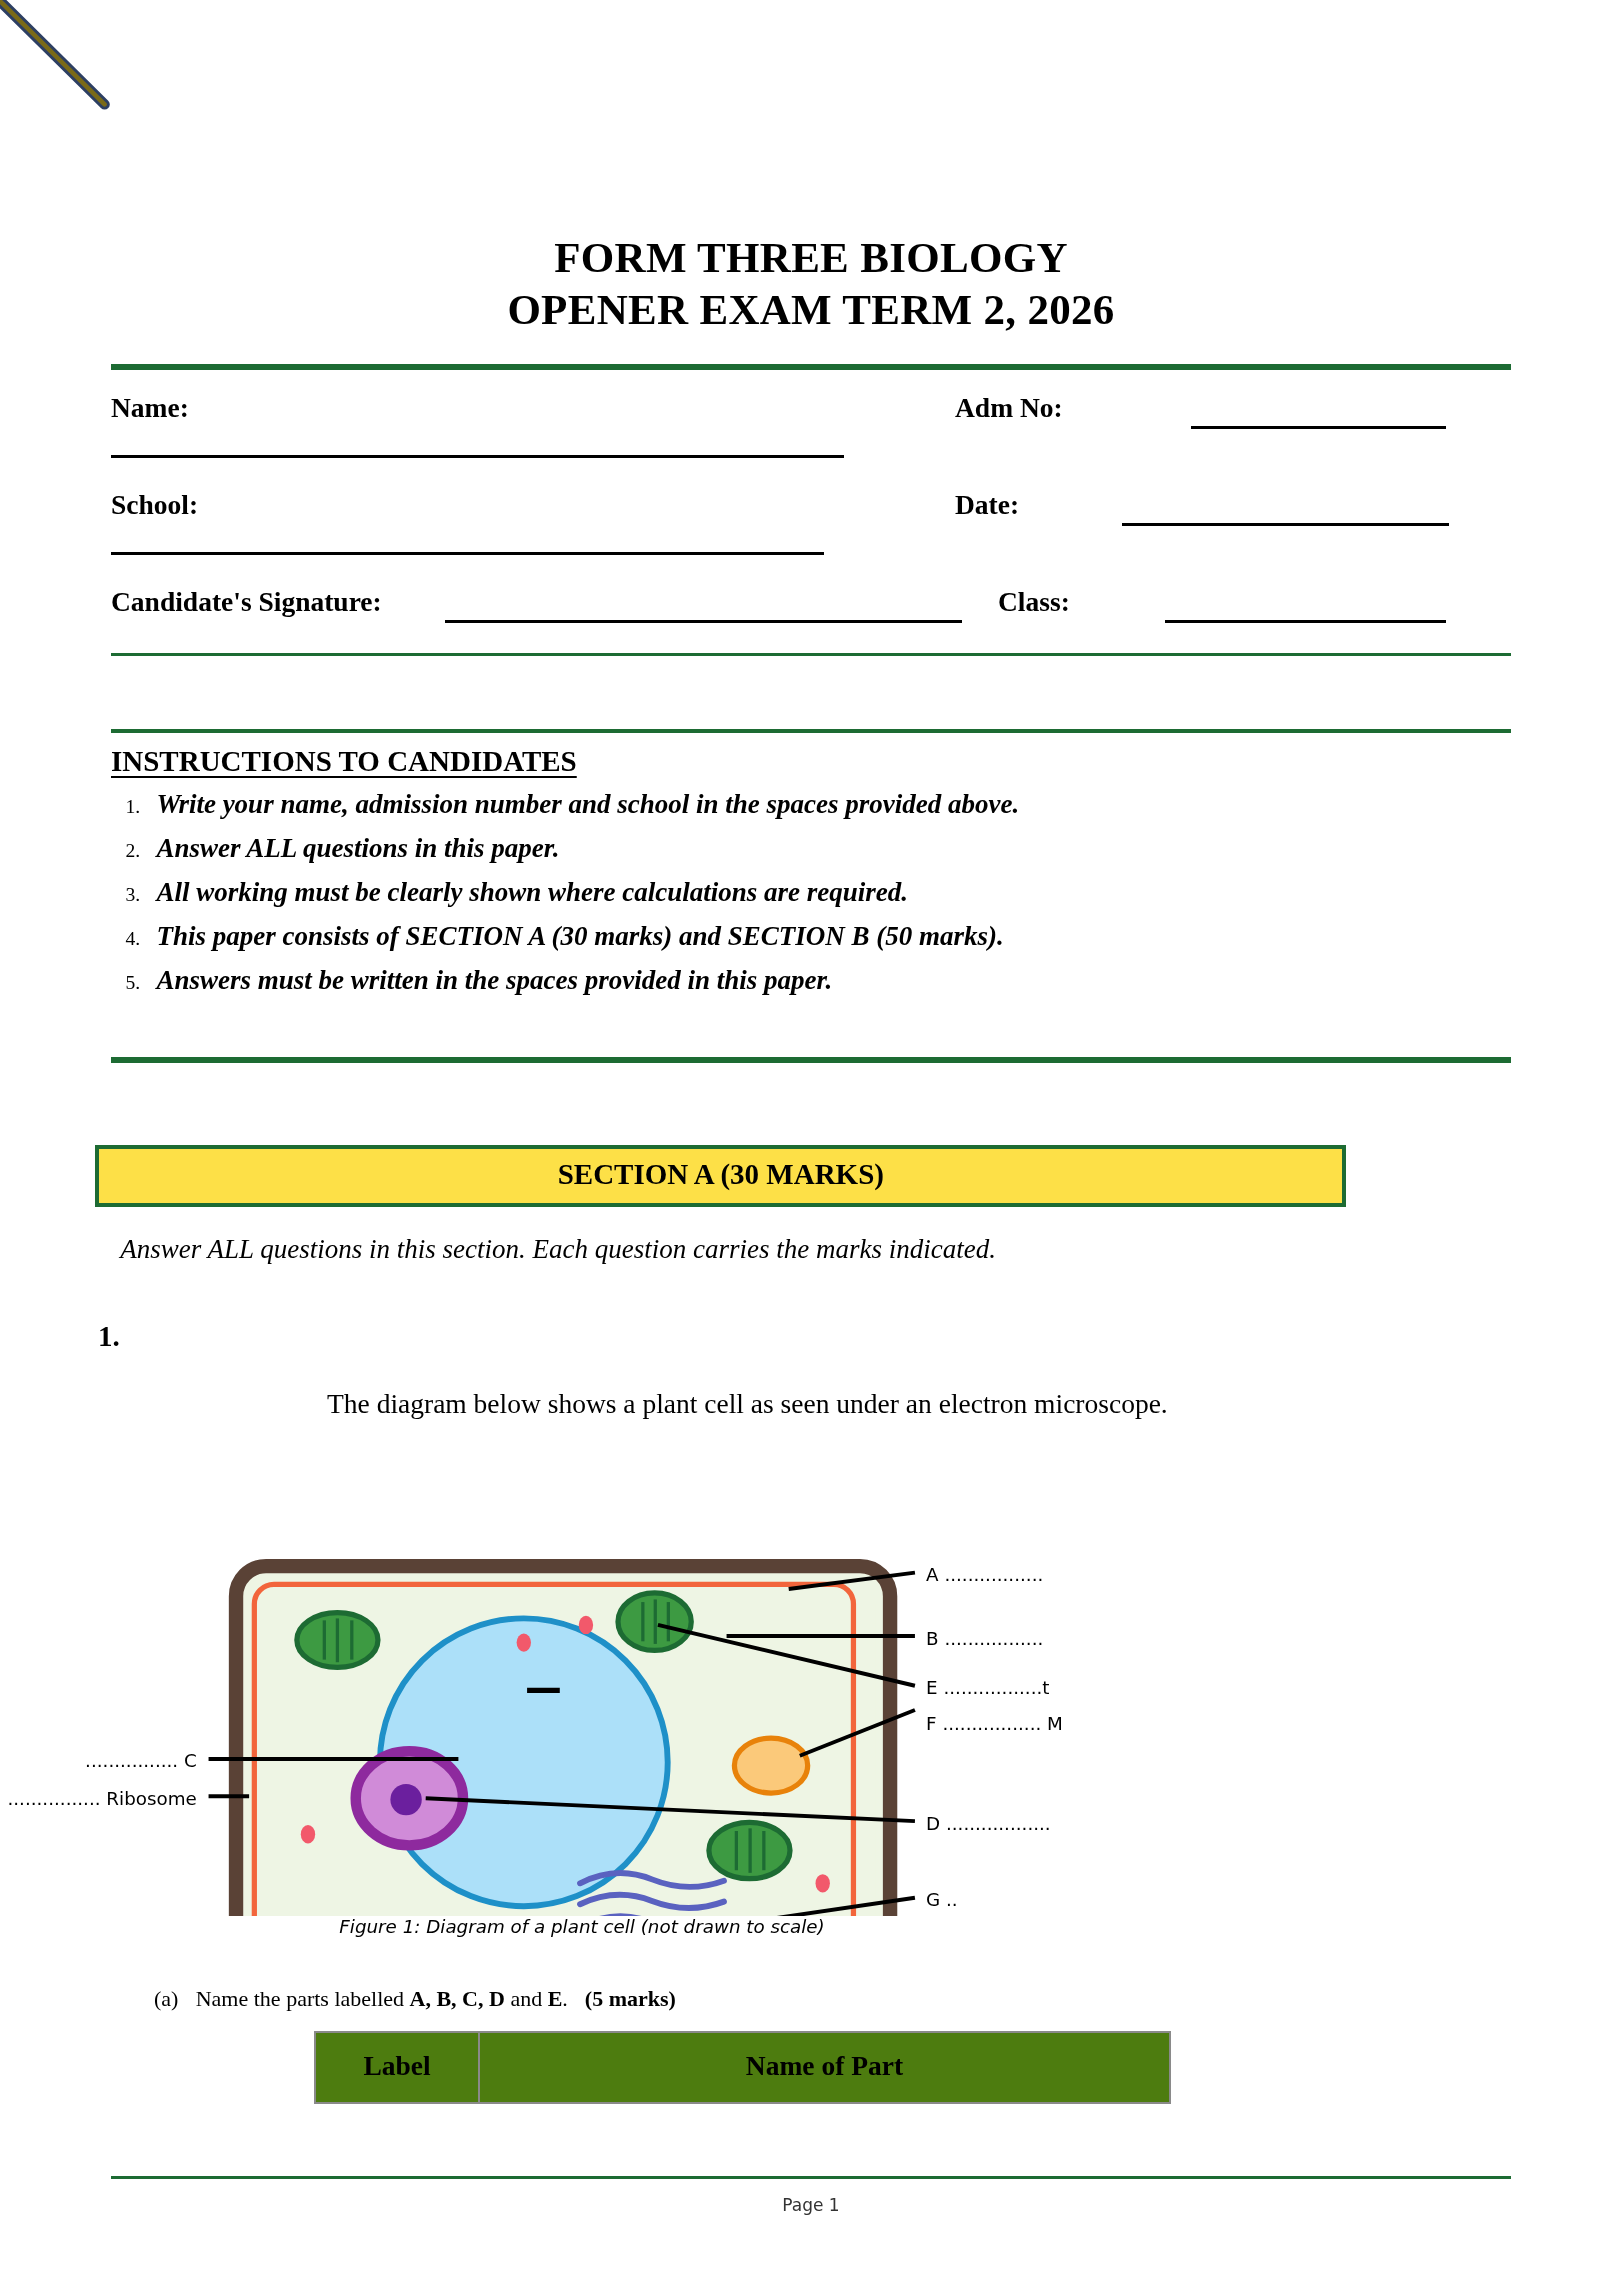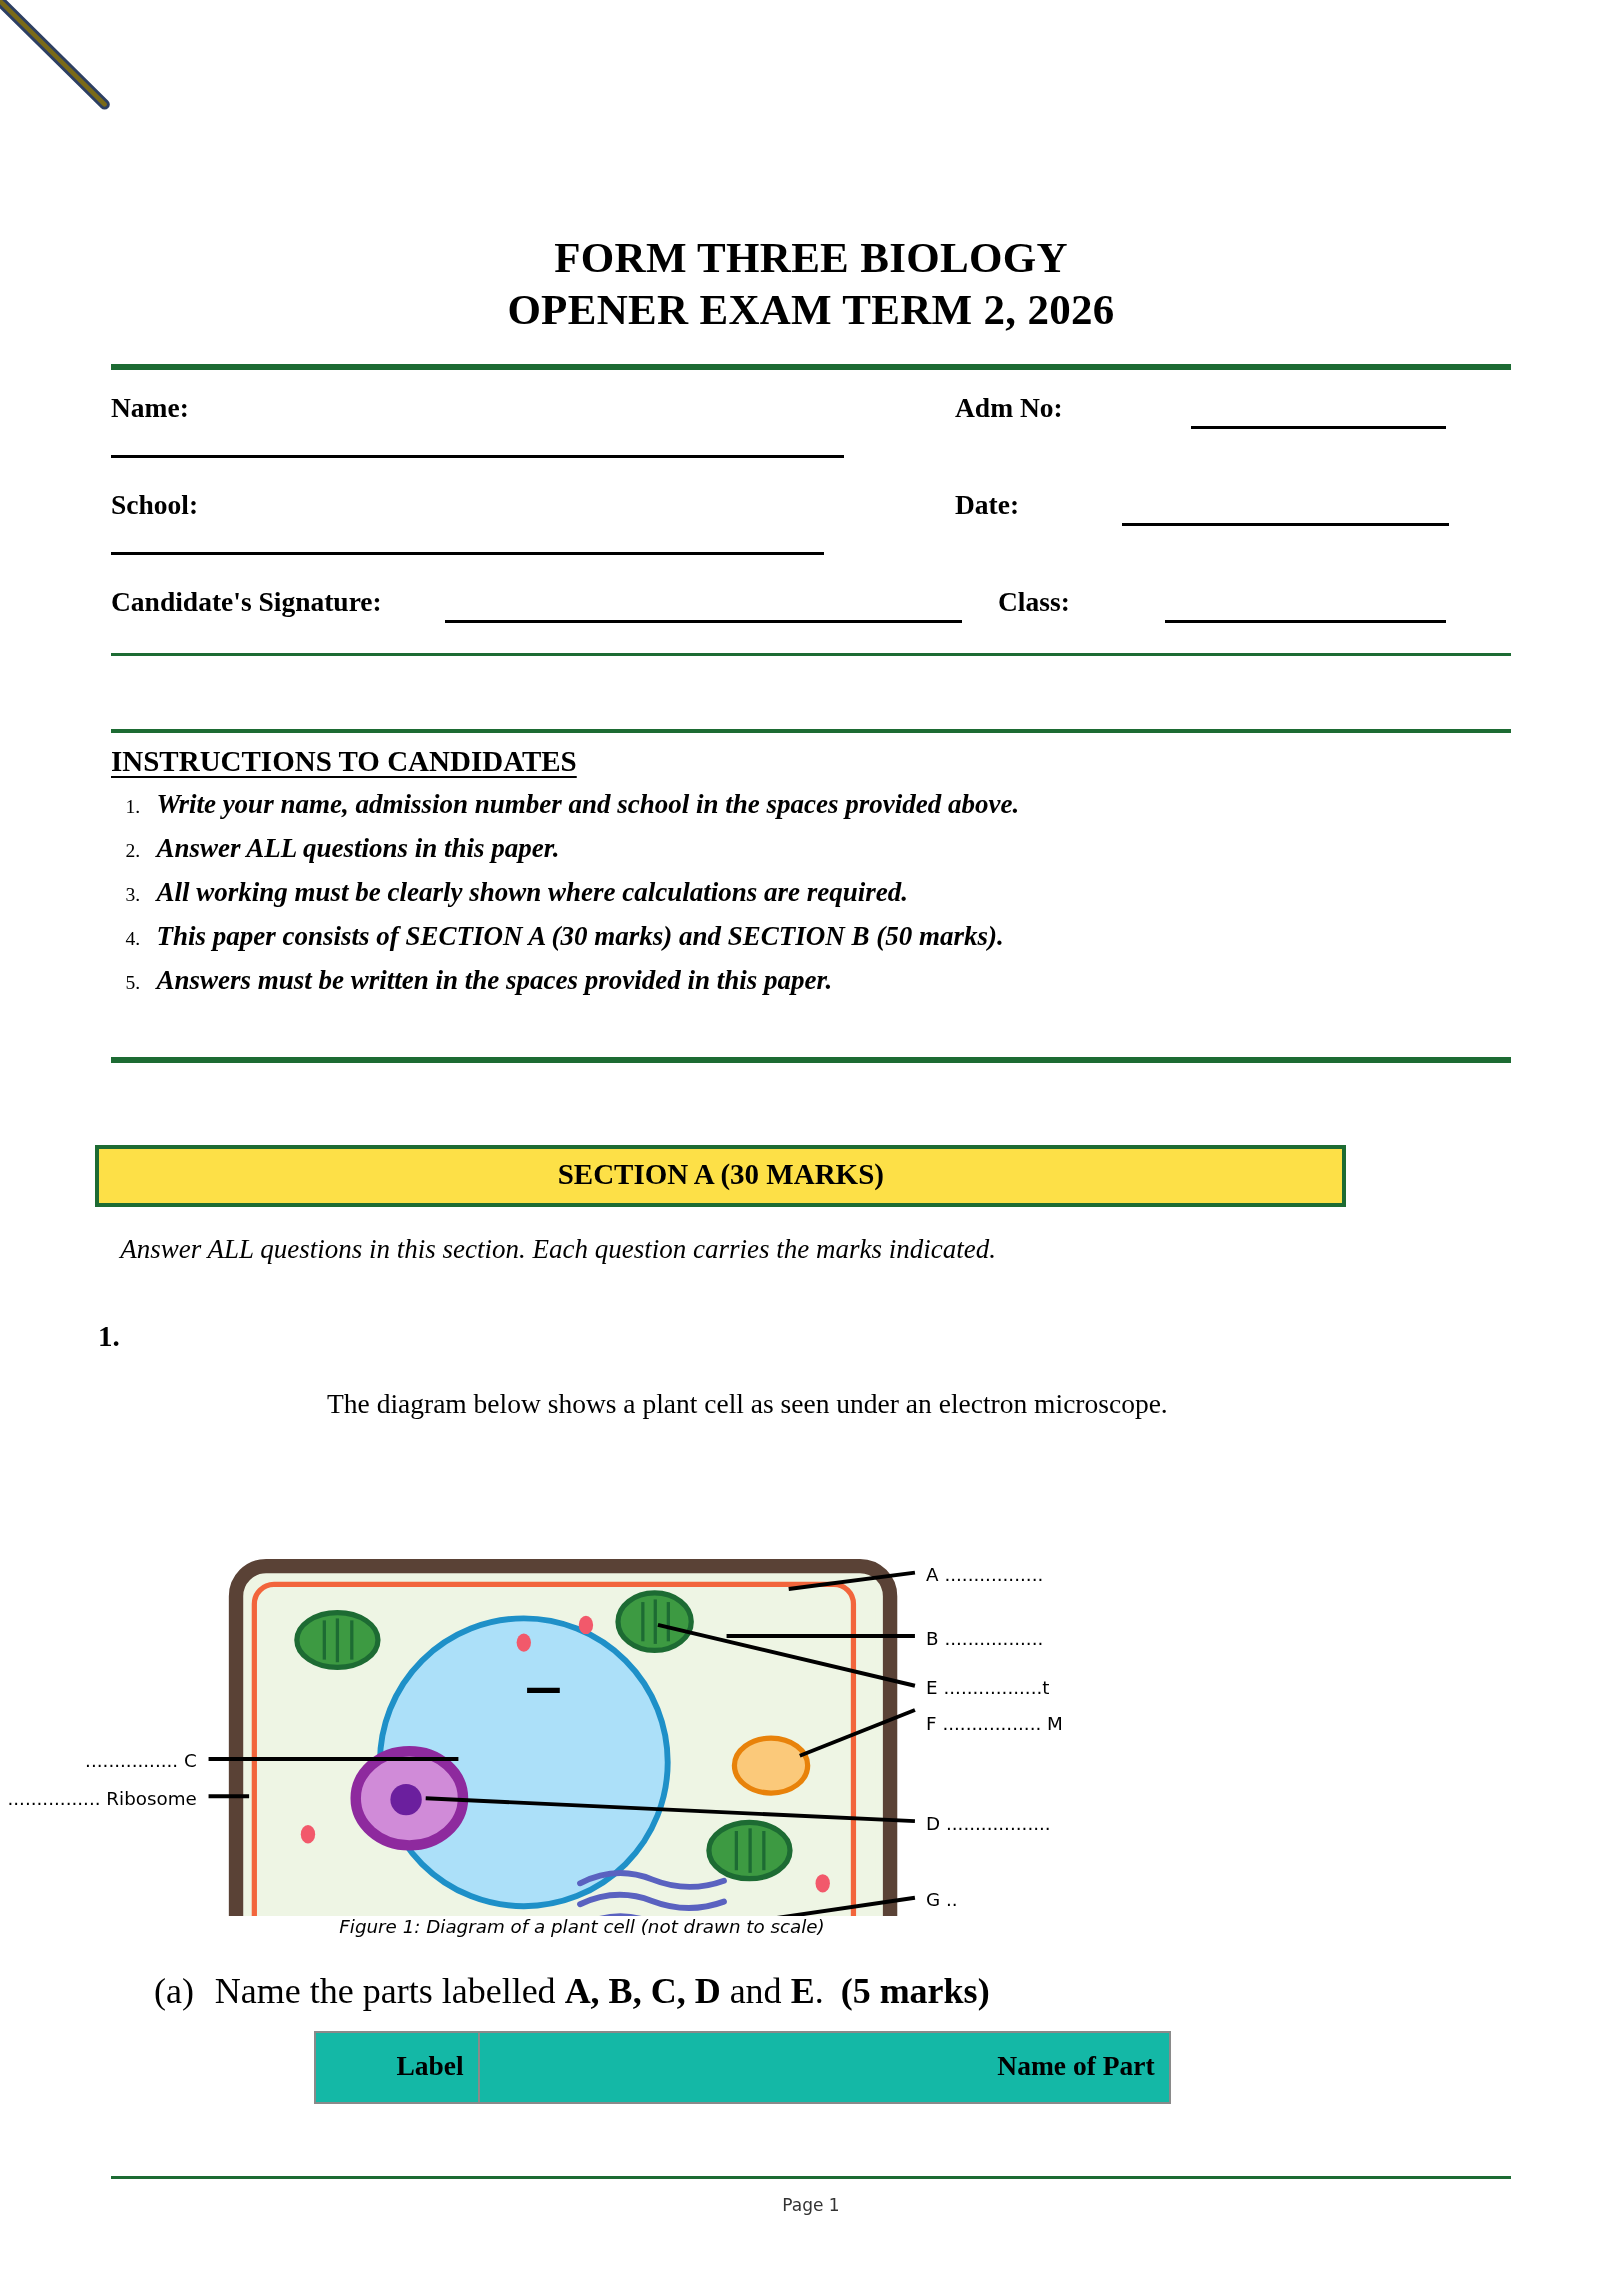--- a/index.html
+++ b/index.html
@@ -181,42 +181,42 @@
     top: 484px;
     width: 942px;
     text-align: center;
     font-size: 18.3px;
     font-style: italic;
     font-family: "DejaVu Sans", "Liberation Sans", sans-serif;
   }
 
   
   .part-a {
-    font-size: 36px;
-    margin-top: 15px;
+    font-size: 22px;
+    margin-top: 31px;
     margin-left: 43px;
     white-space: nowrap;
   }
   .part-a b { font-weight: bold; }
   .marks { font-weight: bold; padding-left: 17px; }
 
   
   .ans-table {
     margin-top: 19.6px;
     margin-left: 203px;
     width: 857px;
     border-collapse: collapse;
     table-layout: fixed;
   }
   .ans-table th {
-    background: #14b8a6;
+    background: #4d7c0f;
     border: 2px solid #8a8a8a;
     font-size: 27.5px;
     font-weight: bold;
-    text-align: right;
+    text-align: center;
     padding: 17px 14.4px 19.6px 14.4px;
     height: 63px;
     box-sizing: border-box;
   }
   .ans-table th.col-label { width: 164px; }
 
   
   .footer {
     position: absolute;
     left: 111px;

